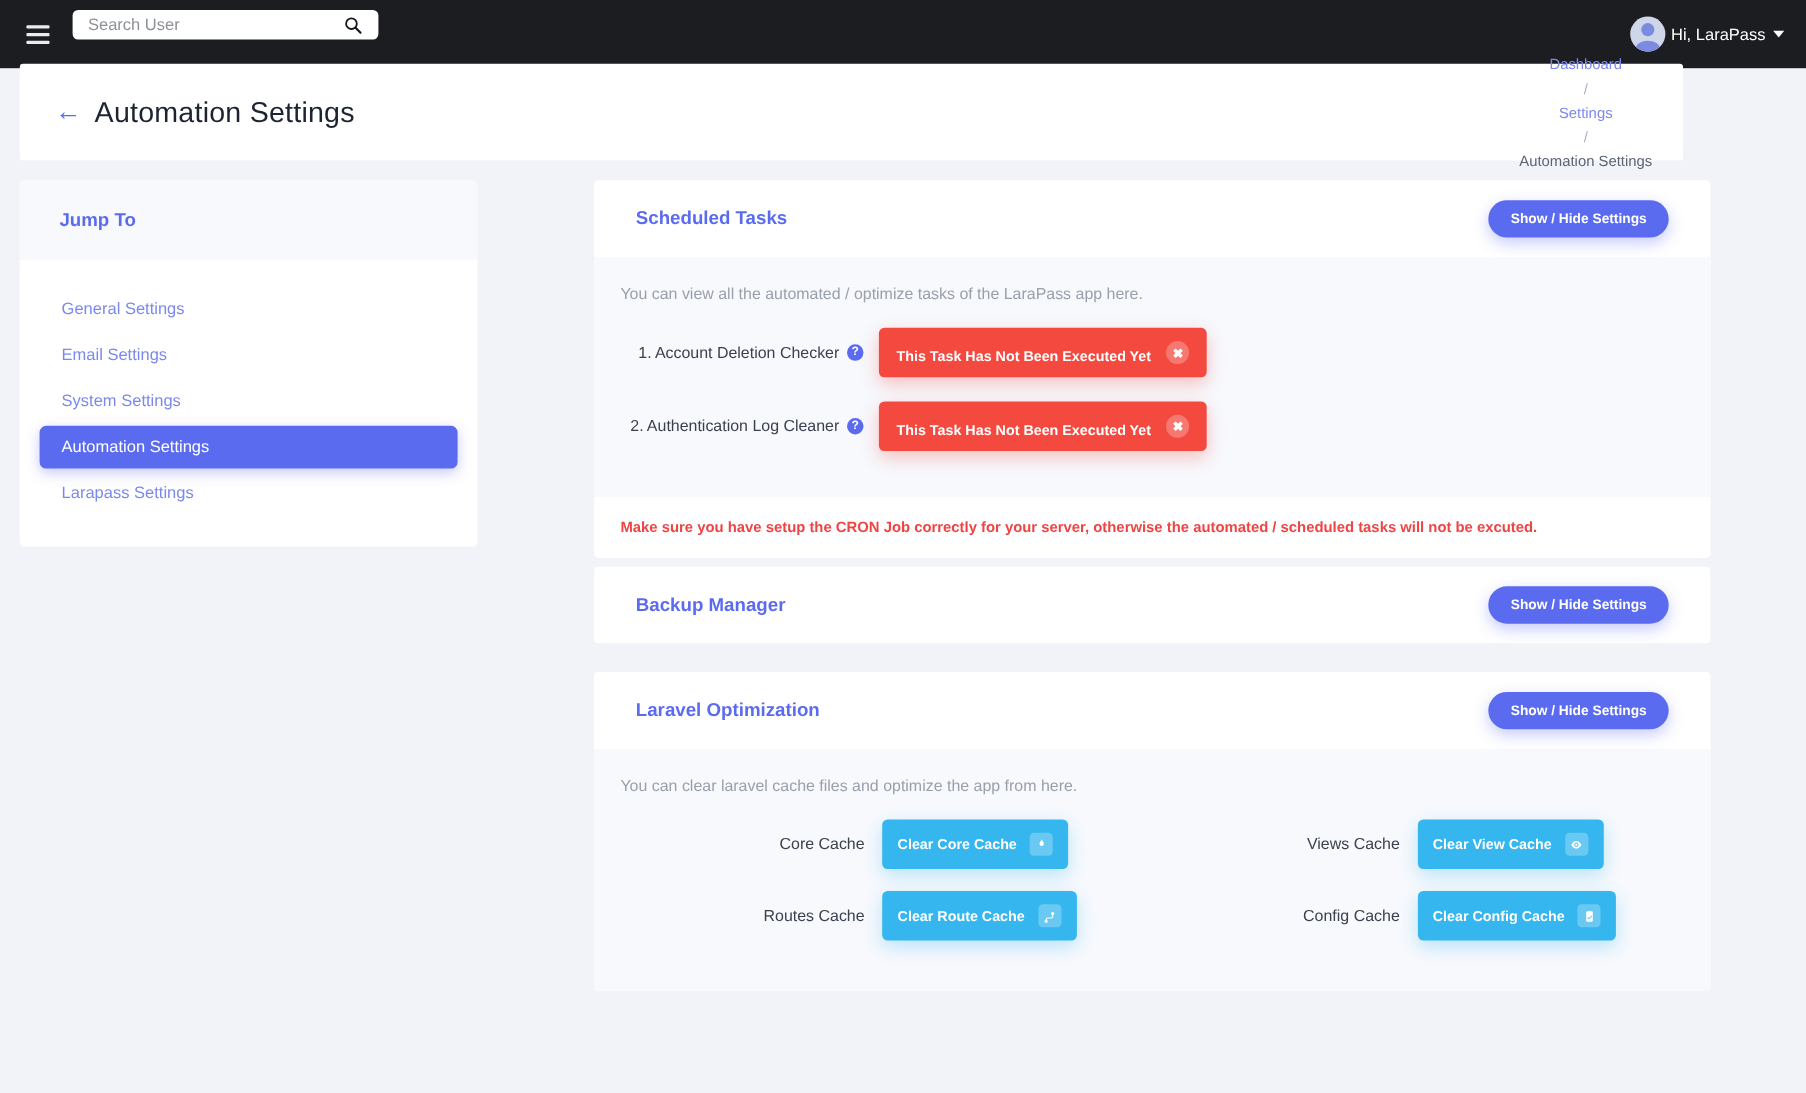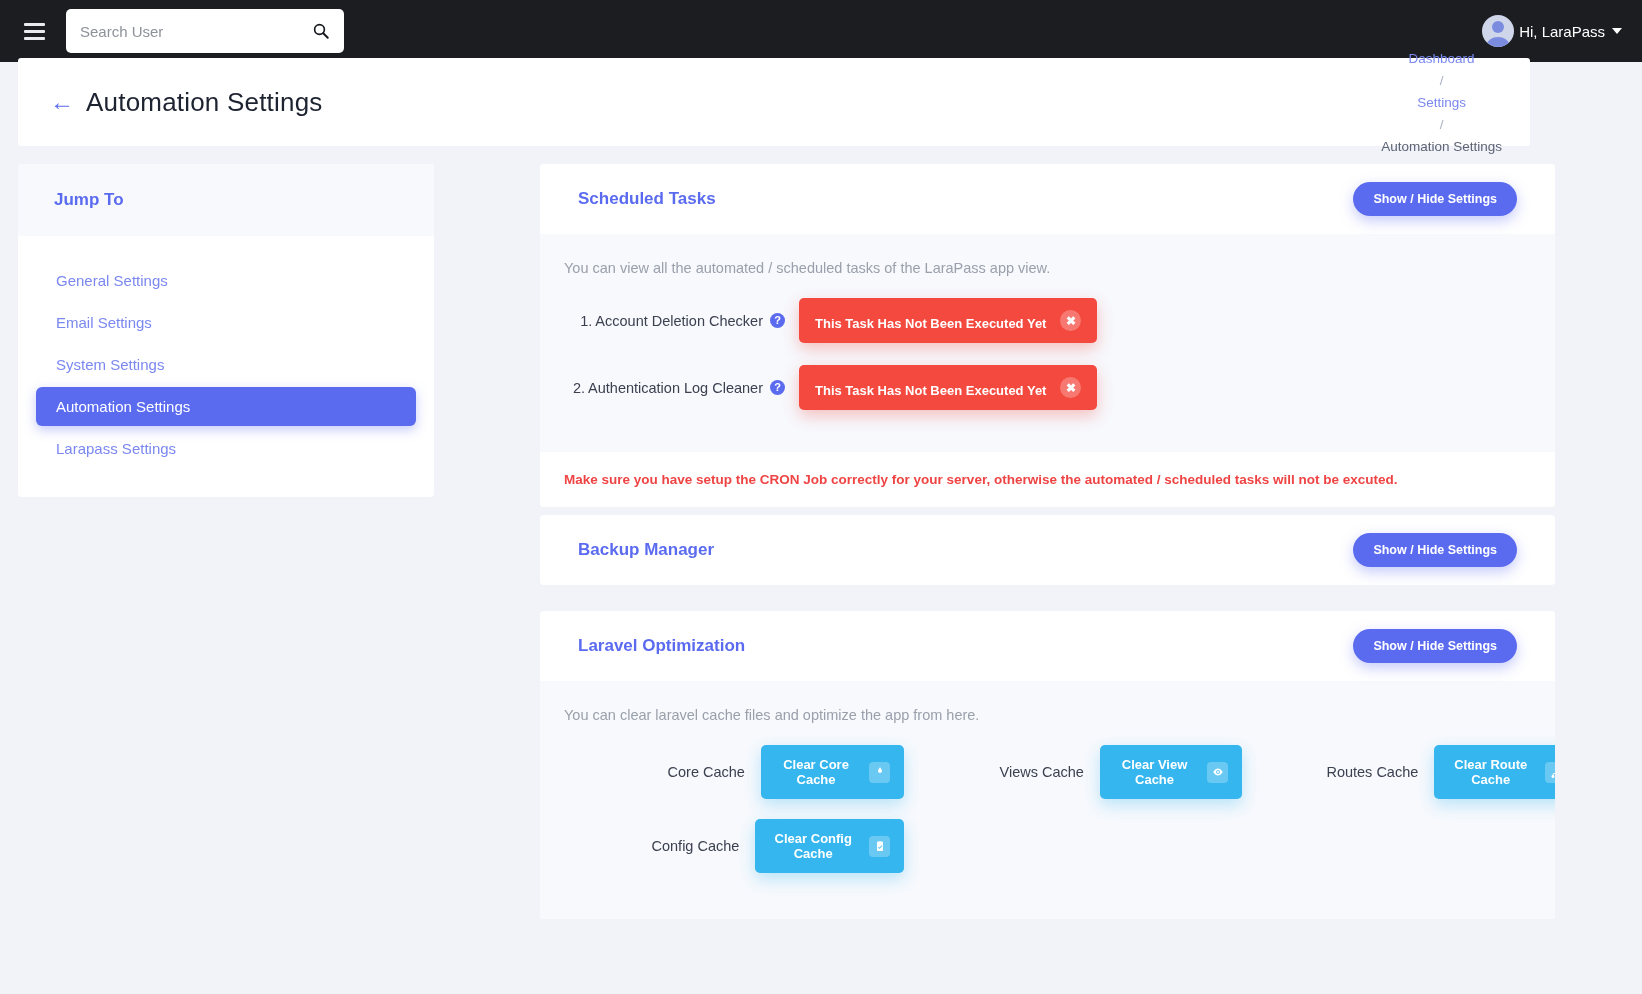--- a/index.html
+++ b/index.html
@@ -31,21 +31,21 @@
   }
   .hamburger span {
     display: block;
     width: 21px; height: 3px;
     background: #e9ecef;
     border-radius: 1px;
   }
   .searchbox {
     position: absolute;
     left: 66px; top: 9px;
-    width: 278px; height: 44px;
+    width: 278px; height: 27px;
     background: #fff;
     border-radius: 5px;
     display: flex;
     align-items: center;
     padding: 0 14px;
   }
   .searchbox input {
     flex: 1;
     border: none;
     outline: none;
@@ -270,23 +270,24 @@
     background: #fff;
     padding: 20px 38px 20px 24px;
     font-size: 13.5px;
     font-weight: bold;
     color: #ef4444;
   }
 
   
   .opt-grid {
     display: grid;
-    grid-template-columns: 1fr 1fr 1fr;
+    grid-template-columns: 1fr 1fr;
     row-gap: 20px;
     column-gap: 0;
+    gap: 20px;
   }
   .opt-cell { display: flex; align-items: center; }
   .opt-label {
     width: 238px;
     text-align: right;
     padding-right: 16px;
     font-size: 14.5px;
     color: #3c4150;
   }
   .btn-info {
@@ -358,21 +359,21 @@
     <a class="jump-item">Larapass Settings</a>
   </div>
 </div>
 
 <div class="card" style="top:164px;">
   <div class="card-head">
     <span class="card-title">Scheduled Tasks</span>
     <button class="btn-toggle">Show / Hide Settings</button>
   </div>
   <div class="card-body">
-    <div class="desc">You can view all the automated / scheduled tasks of the LaraPass app view.</div>
+    <div class="desc">You can view all the automated / optimize tasks of the LaraPass app here.</div>
 
     <div class="task-row">
       <div class="task-label">
         <span>1.</span>
         <span style="margin-left:-4px">Account Deletion Checker</span>
         <span class="help-ic">?</span>
       </div>
       <button class="badge-danger">
         <span>This Task Has Not Been Executed Yet</span>
         <span class="x">✖</span>

